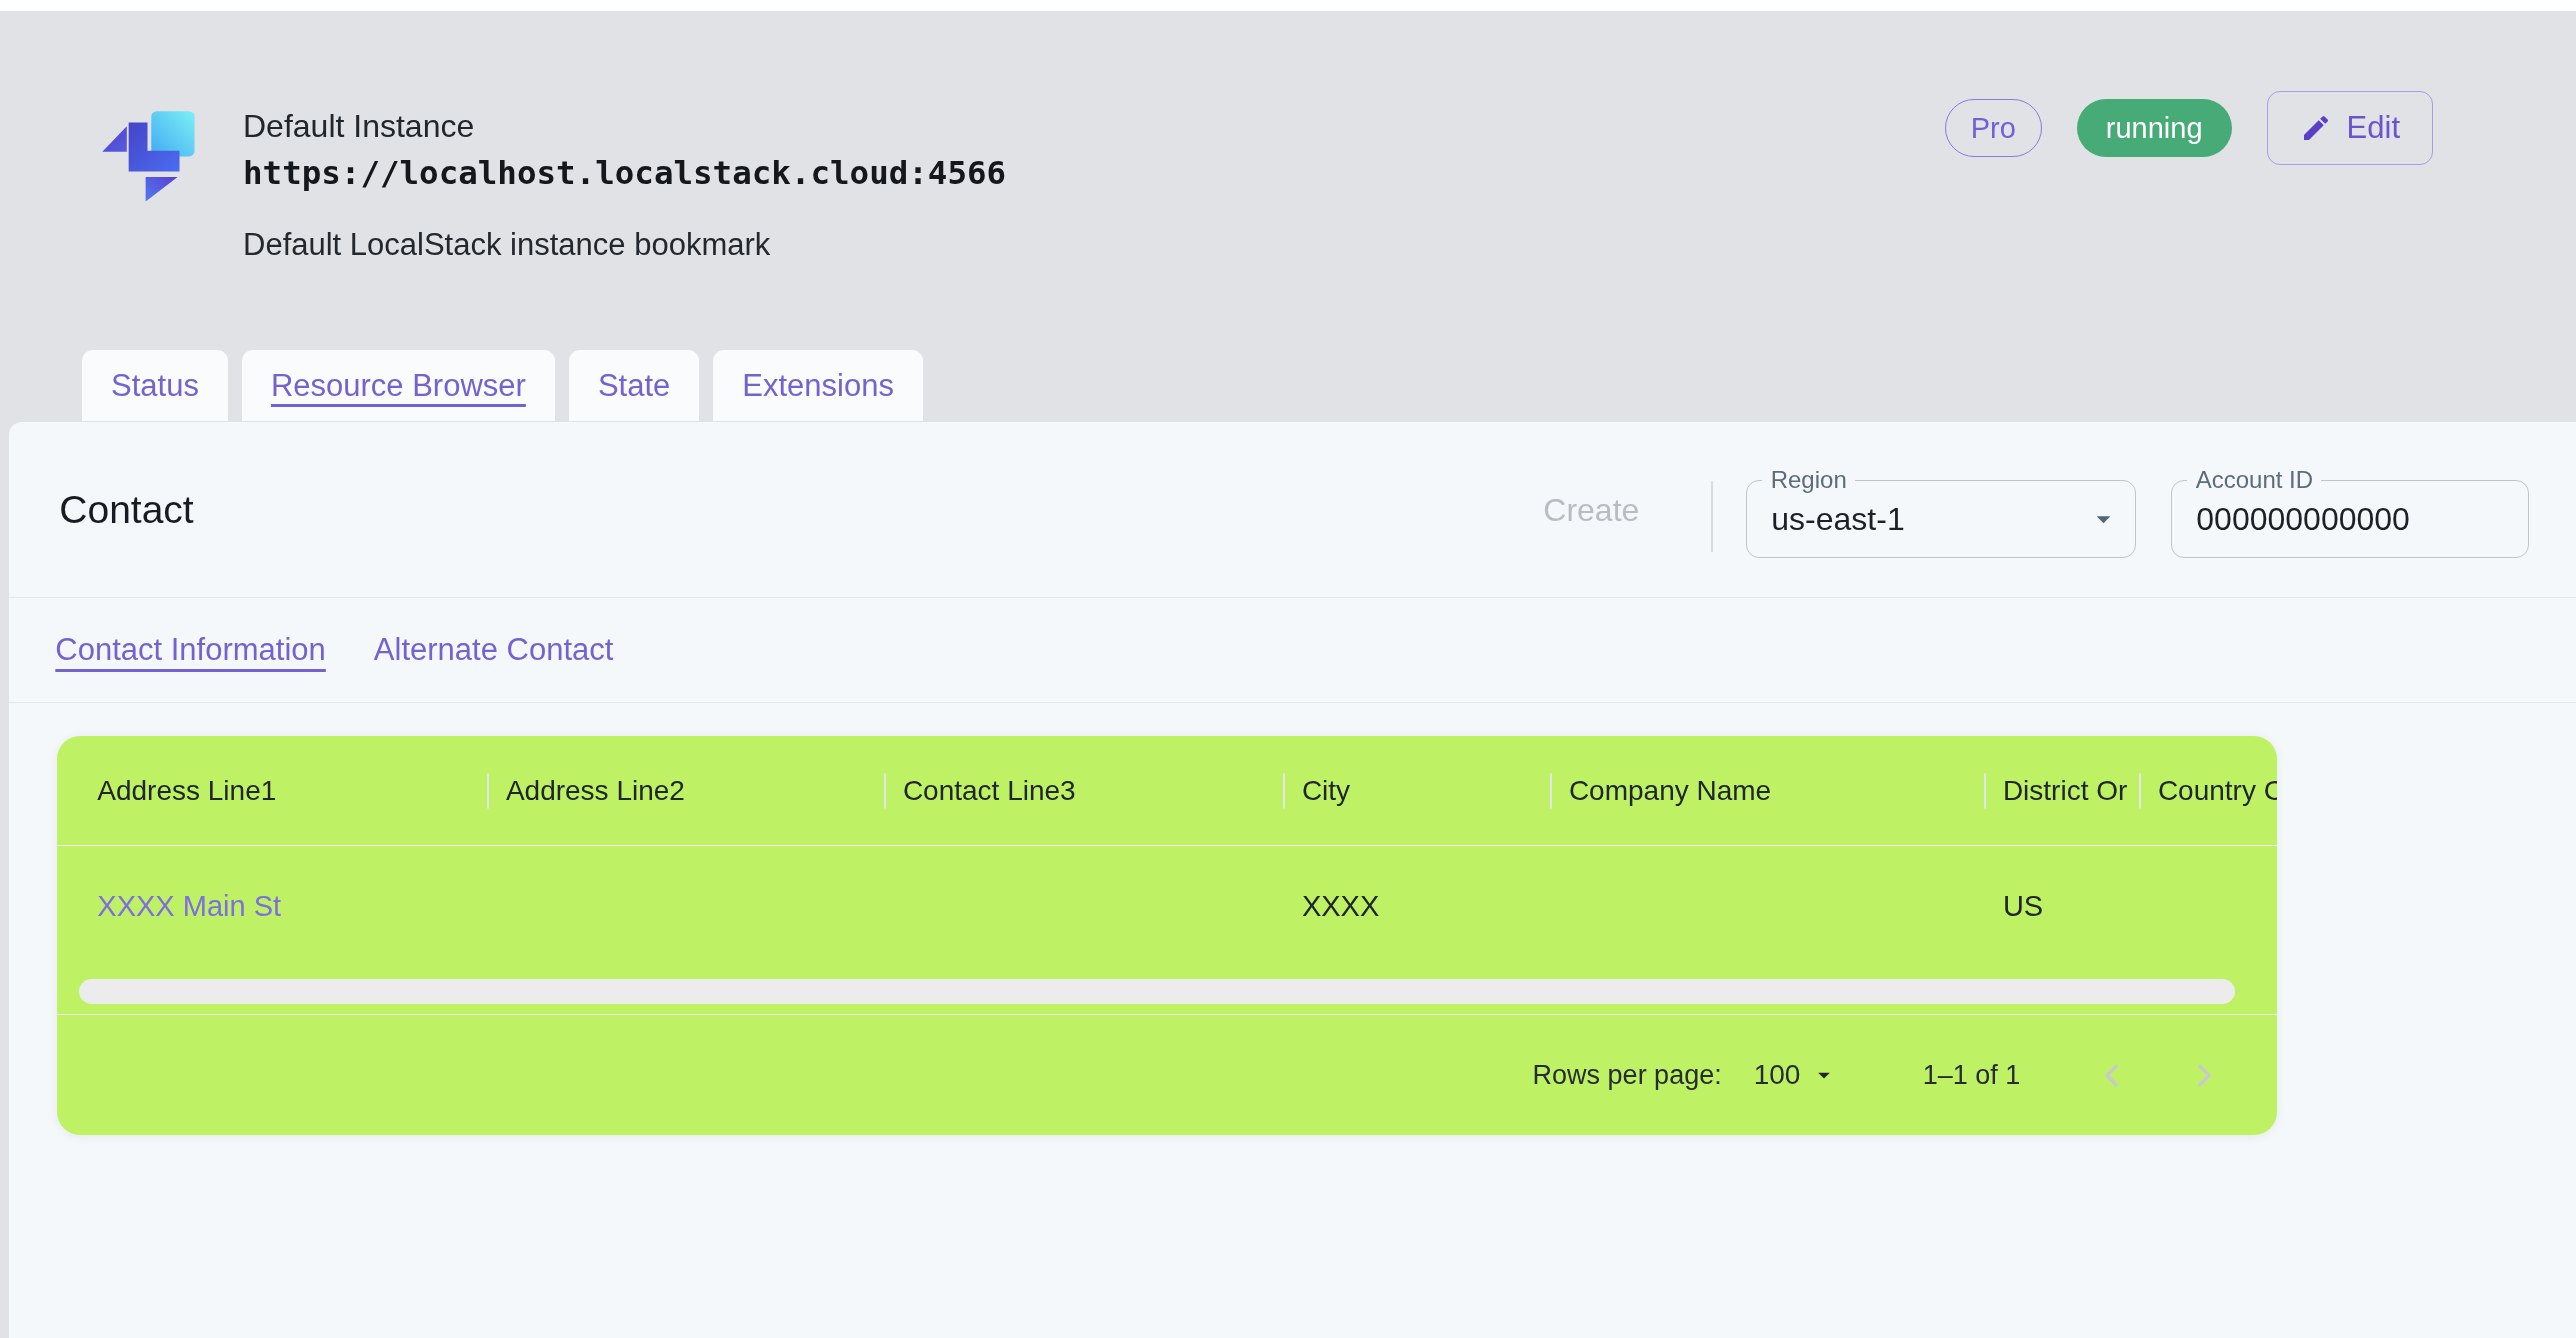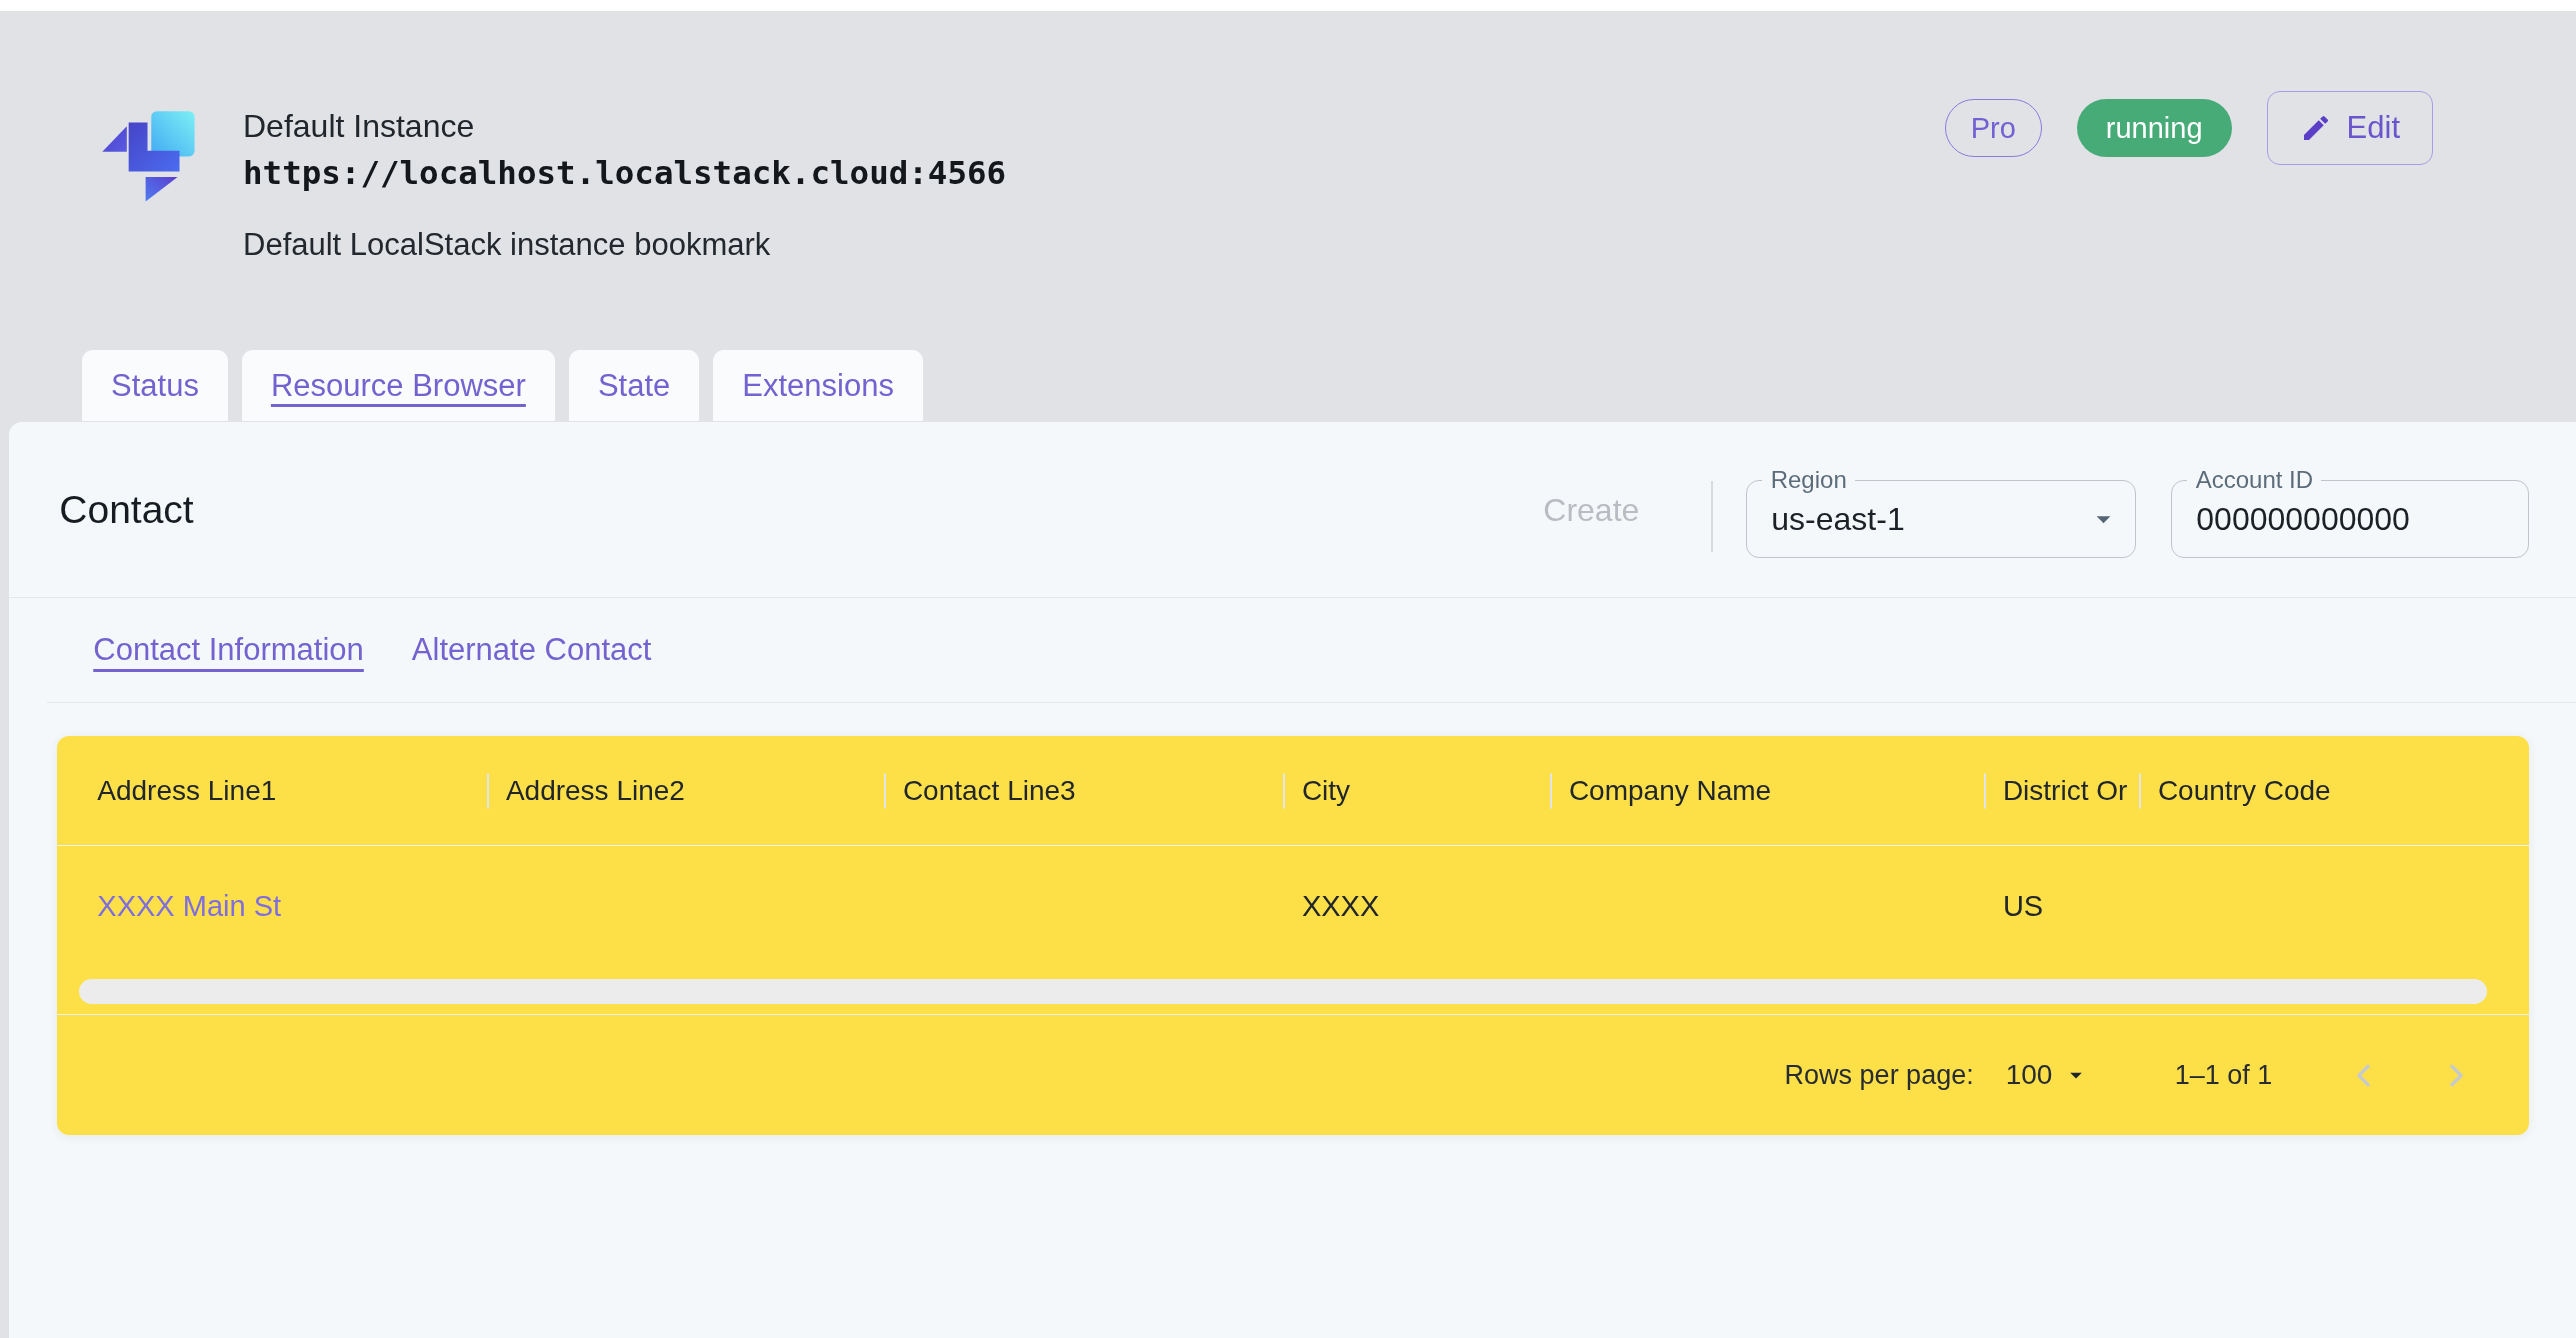--- a/index.html
+++ b/index.html
@@ -40,26 +40,26 @@
   .create-btn { position: absolute; left: 1534px; top: 50%; transform: translateY(-50%); font-size: 32px; color: #b9bdc3; background: none; border: none; width: 149px; text-align: left; }
   .v-divider { position: absolute; left: 1702px; top: 59px; width: 1.9px; height: 71px; background: #d7dbdf; }
 
   .field { position: absolute; top: 58px; height: 78px; border: 1.9px solid #bfc5cb; border-radius: 13px; background: transparent; }
   .field-label { position: absolute; top: -15px; left: 15px; padding: 0 8.4px; background: #f5f8fa; font-size: 24px; color: #5d6c7b; }
   .field-value { position: absolute; left: 24px; top: 50%; transform: translateY(-50%); font-size: 32px; color: #1c2127; white-space: nowrap; }
   .field-region { left: 1737px; width: 390px; cursor: pointer; }
   .field-account { left: 2162px; width: 358px; }
   .select-arrow { position: absolute; right: 15px; top: 50%; transform: translateY(-50%); width: 33px; height: 33px; }
 
-  .subtab-row { display: flex; align-items: center; gap: 48px; height: 105px; padding-left: 46px; border-bottom: 0.9px solid #e3e8ec; margin-left: 38px; }
+  .subtab-row { display: flex; align-items: center; gap: 48px; height: 105px; padding-left: 46px; border-bottom: 0.9px solid #e3e8ec; }
   .subtab { font-size: 31px; color: #7362d0; cursor: pointer; }
   .subtab.active { text-decoration: underline; text-decoration-thickness: 2.8px; text-underline-offset: 9.3px; }
 
   
-  .card { position: absolute; left: 48px; top: 314px; width: 2472px; height: 399px; background: #fde047; border-radius: 12px; box-shadow: 0 1.9px 9.3px rgba(40,50,60,0.07); overflow: hidden; }
+  .card { position: absolute; left: 48px; top: 314px; width: 2220px; height: 399px; background: #bef264; border-radius: 23px; box-shadow: 0 1.9px 9.3px rgba(40,50,60,0.07); overflow: hidden; }
   .thead { display: flex; align-items: center; height: 110px; border-bottom: 0.9px solid #f1f3f5; }
   .trow  { display: flex; align-items: center; height: 121px; }
   .cell { position: relative; display: flex; align-items: center; height: 100%; padding-left: 18.6px; overflow: hidden; white-space: nowrap; flex: none; }
   .cell:first-child { padding-left: 40px; }
   .c0 { width: 430px; } .c1 { width: 397px; } .c2 { width: 399px; }
   .c3 { width: 267px; } .c4 { width: 434px; } .c5 { width: 390px; } .c6 { width: 155px; }
   .thead .cell { font-size: 28px; font-weight: 500; color: #21262d; }
   .thead .cell + .cell::before { content: ""; position: absolute; left: 0; top: 50%; transform: translateY(-50%); width: 1.9px; height: 35px; background: #e2e5e9; }
   .trow .cell { font-size: 29px; color: #21262d; }
   .trow .cell-link { color: #7e6ee0; cursor: pointer; }

